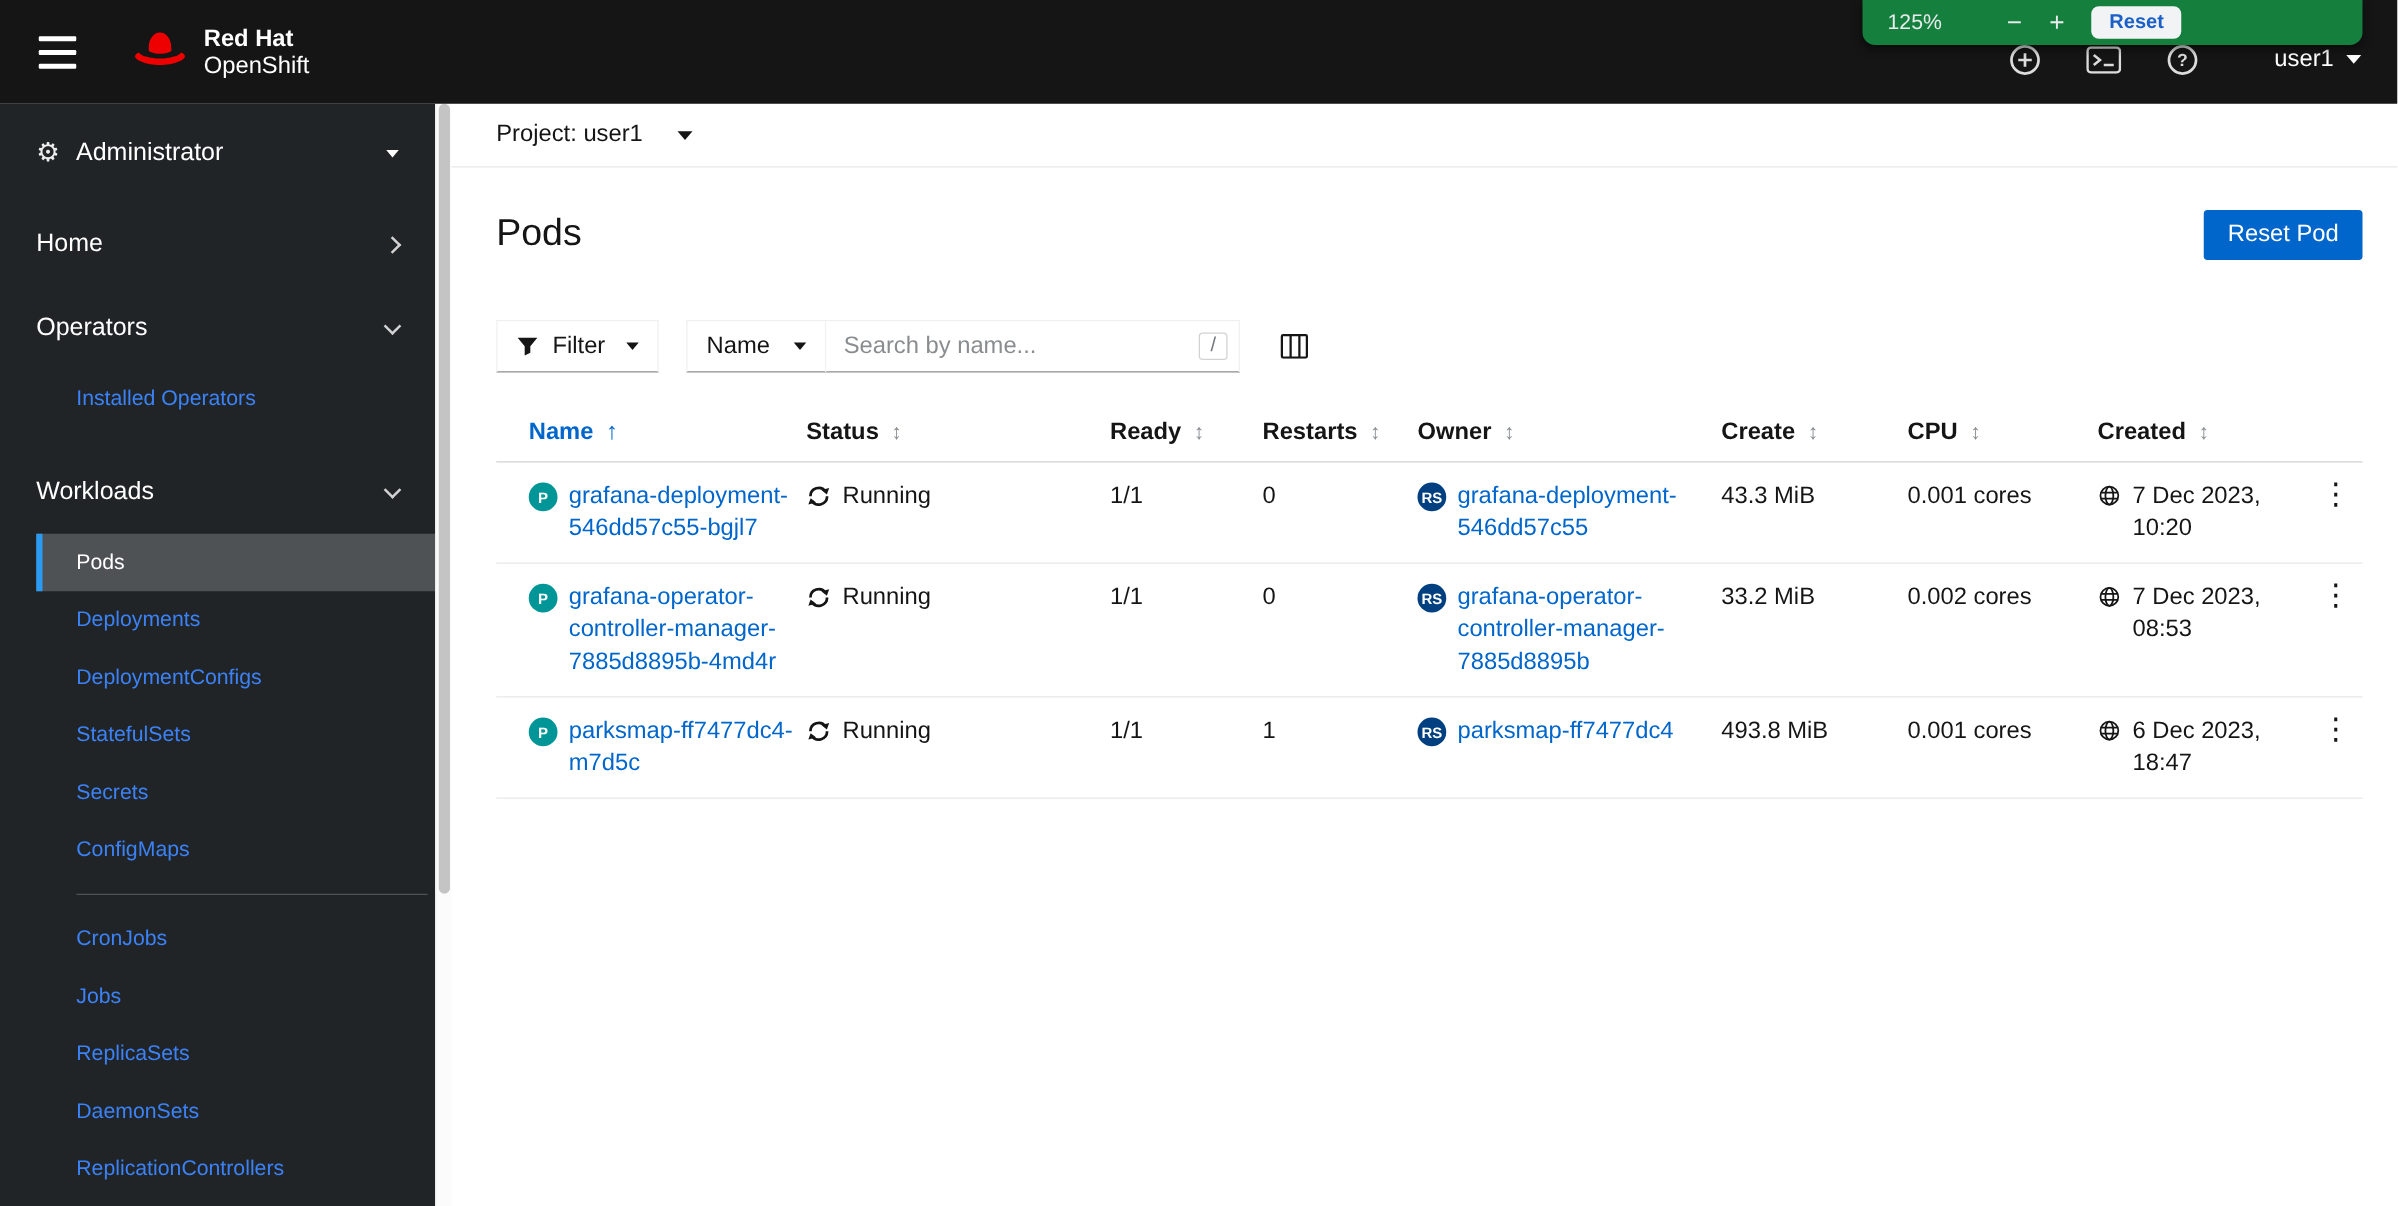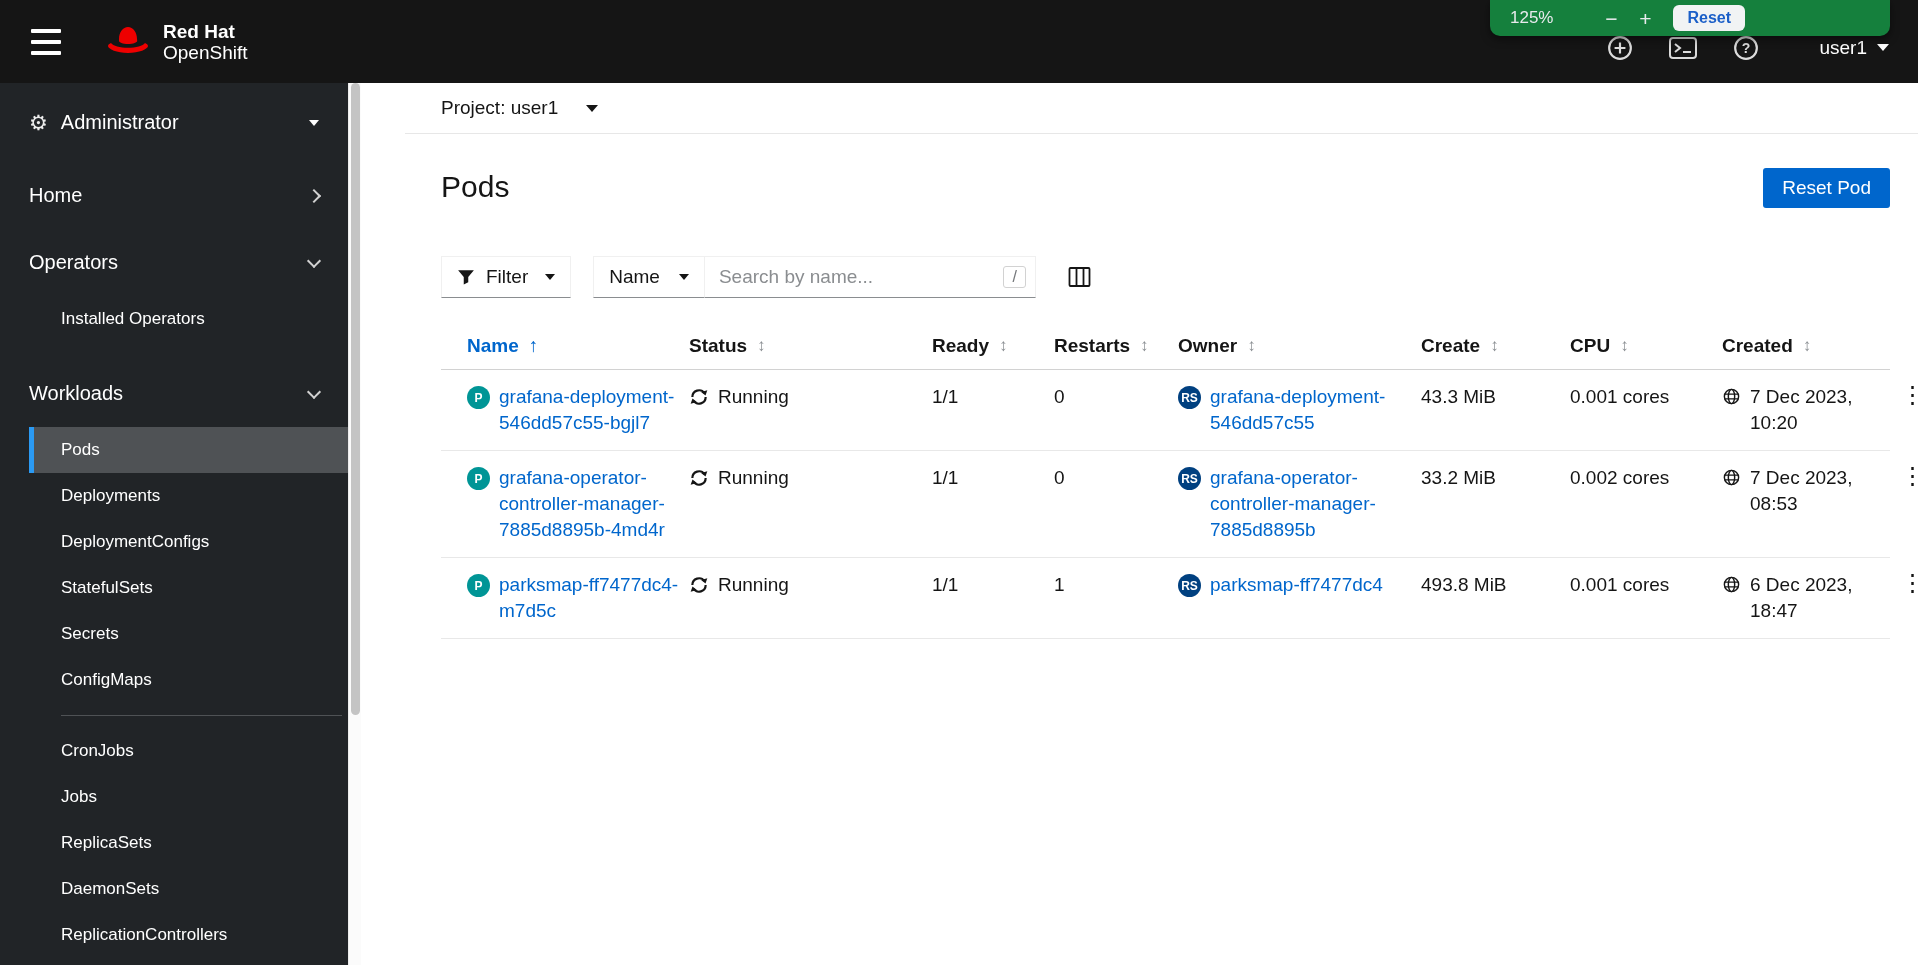--- a/index.html
+++ b/index.html
@@ -40,30 +40,30 @@
   .perspective .gear { font-size:21px; color:#ededed; line-height:1; }
   .perspective .caret-down-white { margin-left:auto; border-left-width:5px; border-right-width:5px; border-top-width:6px; }
   .nav-section { display:flex; align-items:center; justify-content:space-between; padding:22px 29px;
     font-size:20px; cursor:pointer; }
   .nav-section.gap-top { margin-top:18px;gap:12px; }
   .chev { width:10px; height:10px; border-right:2px solid #d2d2d2; border-bottom:2px solid #d2d2d2; display:inline-block; }
   .chev.right { transform:rotate(-45deg); }
   .chev.down  { transform:rotate(45deg); margin-top:-4px; }
   .sublist { list-style:none; margin-bottom:8px; }
   .subitem { margin-left:29px; padding:12px 16px 12px 32px; font-size:17px; line-height:22px;
-    color:#ffffff; cursor:pointer; }
+    color:#3b82f6; cursor:pointer; }
   .subitem.selected { background:#4f5255; border-left:5px solid #2b9af3; padding-left:27px; color:#fff; }
   .nav-divider { border-top:1px solid #4f5255; margin:12px 6px 12px 61px; }
 
   
   .side-scroll { width:13px; background:#fbfbfb; border-left:1px solid #ececec; position:relative; flex:0 0 auto; }
   .side-scroll .thumb { position:absolute; top:0; left:2px; width:9px; height:632px; background:#c4c4c4; border-radius:5px; }
 
   
-  .main { flex:1; min-width:0; background:#fff; display:flex; flex-direction:column;margin-left:44px; }
+  .main { flex:1; min-width:0; background:#fff; display:flex; flex-direction:column; }
   .project-bar { height:51px; border-bottom:1px solid #e7e7e7; display:flex; align-items:center; padding:0 28px 0 36px; }
   .project-select { display:flex; align-items:center; gap:28px; font-size:19px; cursor:pointer; }
   .caret-down-dark { width:0; height:0; border-left:6px solid transparent; border-right:6px solid transparent;
     border-top:7px solid #151515; display:inline-block; }
   .caret-down-dark.sm { border-left-width:5px; border-right-width:5px; border-top-width:6px; }
 
   .page-header { display:flex; align-items:flex-start; justify-content:space-between; padding:34px 28px 0 36px; }
   .page-title { font-size:30px; font-weight:500; line-height:38px; }
   .btn-primary { background:#0066cc; color:#fff; border:none; border-radius:3px; padding:9px 19px;
     font-size:19px; cursor:pointer; }

